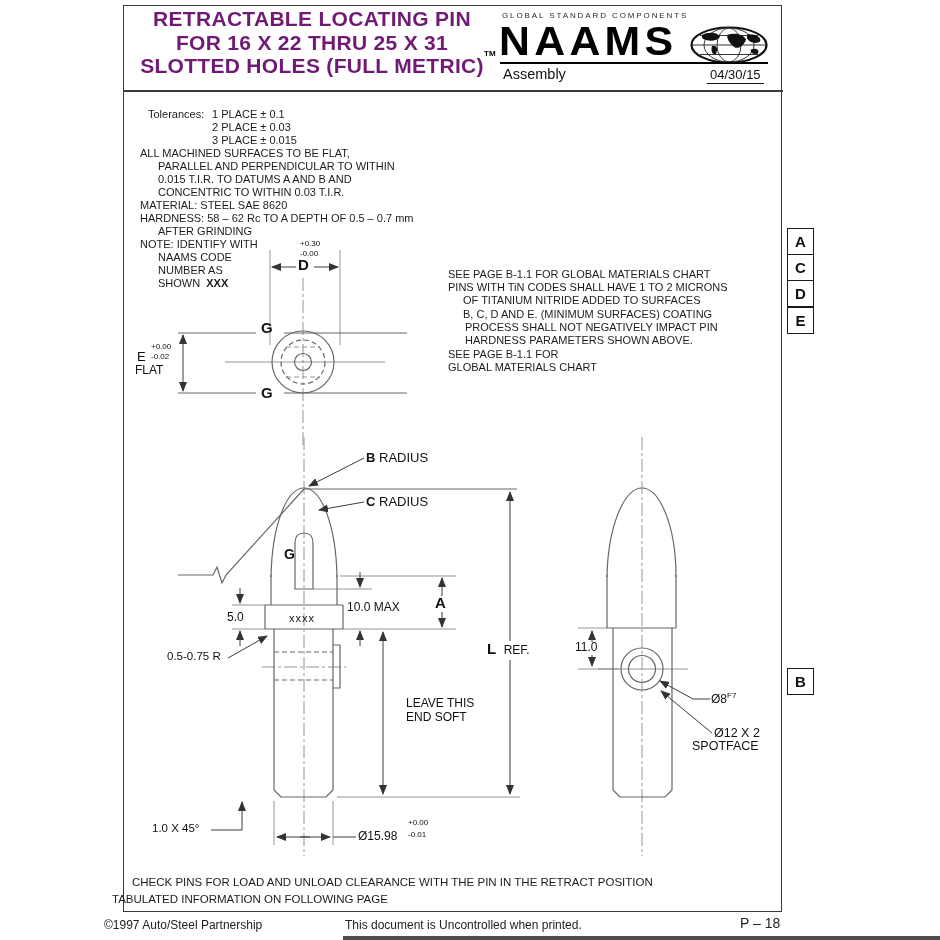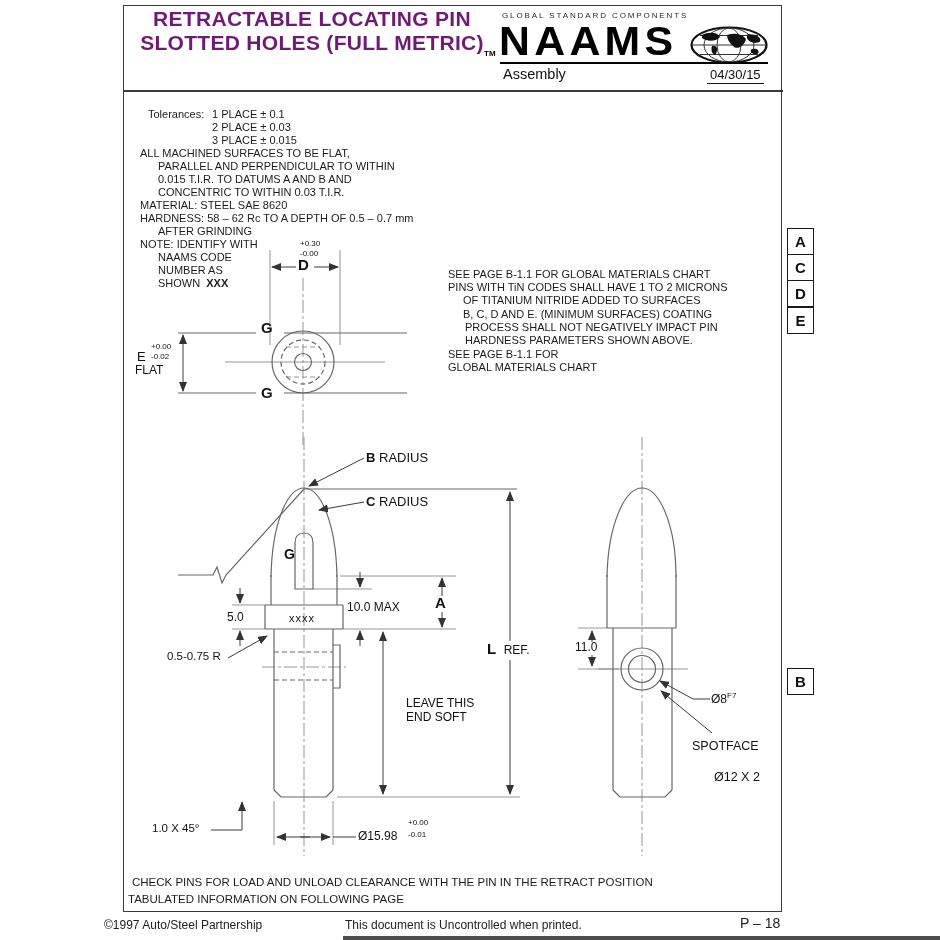--- a/index.html
+++ b/index.html
@@ -30,20 +30,21 @@
   .scan-strip{position:absolute;left:343px;top:936px;width:597px;height:4px;background:#4d4d4d;}
 </style>
 </head>
 <body>
 
 <div class="frame"></div>
 <div class="hdr-sep"></div>
 
 <div class="abs title">
   <div>RETRACTABLE LOCATING PIN</div>
+  <div>FOR 16 X 22 THRU 25 X 31</div>
   <div>SLOTTED HOLES (FULL METRIC)</div>
 </div>
 <div class="abs tm" style="left:484px;top:49px;">TM</div>
 
 <div class="abs tagline" style="left:502px;top:11px;">GLOBAL STANDARD COMPONENTS</div>
 <div class="abs brand" style="left:499px;top:23px;">NAAMS</div>
 
 <svg class="abs" style="left:690px;top:26px;" width="80" height="38" viewBox="0 0 80 38">
   <ellipse cx="39" cy="19" rx="37.5" ry="17.5" fill="#fff" stroke="#111" stroke-width="2.2"></ellipse>
   <ellipse cx="39" cy="19" rx="25" ry="17" fill="none" stroke="#333" stroke-width="1"></ellipse>
@@ -241,23 +242,23 @@
 <div class="abs dt" style="left:406px;top:710px;">END SOFT</div>
 <div class="abs dt" style="left:152px;top:822px;font-size:11.5px;">1.0 X 45°</div>
 <div class="abs dt" style="left:358px;top:829px;">Ø15.98</div>
 <div class="abs dts" style="left:408px;top:818px;">+0.00</div>
 <div class="abs dts" style="left:408px;top:830px;">-0.01</div>
 
 <div class="abs dt" style="left:575px;top:640px;">11.0</div>
 <div class="abs dt" style="left:711px;top:691px;">
   <span>Ø8</span><sup>F7</sup>
 </div>
-<div class="abs dt" style="left:714px;top:726px;font-size:12.5px;margin-top:44px;">Ø12 X 2</div>
+<div class="abs dt" style="left:714px;top:726px;font-size:12.5px;">Ø12 X 2</div>
 <div class="abs dt" style="left:692px;top:739px;font-size:12.5px;">SPOTFACE</div>
 
 <div class="abs bnote" style="left:132px;top:876px;">CHECK PINS FOR LOAD AND UNLOAD CLEARANCE WITH THE PIN IN THE RETRACT POSITION</div>
-<div class="abs bnote" style="left:128px;top:893px;">TABULATED INFORMATION ON FOLLOWING PAGE</div>
+<div class="abs bnote" style="left:112px;top:893px;">TABULATED INFORMATION ON FOLLOWING PAGE</div>
 
 <div class="abs foot" style="left:104px;top:918px;">©1997 Auto/Steel Partnership</div>
 <div class="abs foot" style="left:345px;top:918px;">This document is Uncontrolled when printed.</div>
 <div class="abs pageno" style="left:740px;top:915px;">P – 18</div>
 
 <div class="scan-strip"></div>
 
 </body></html>

